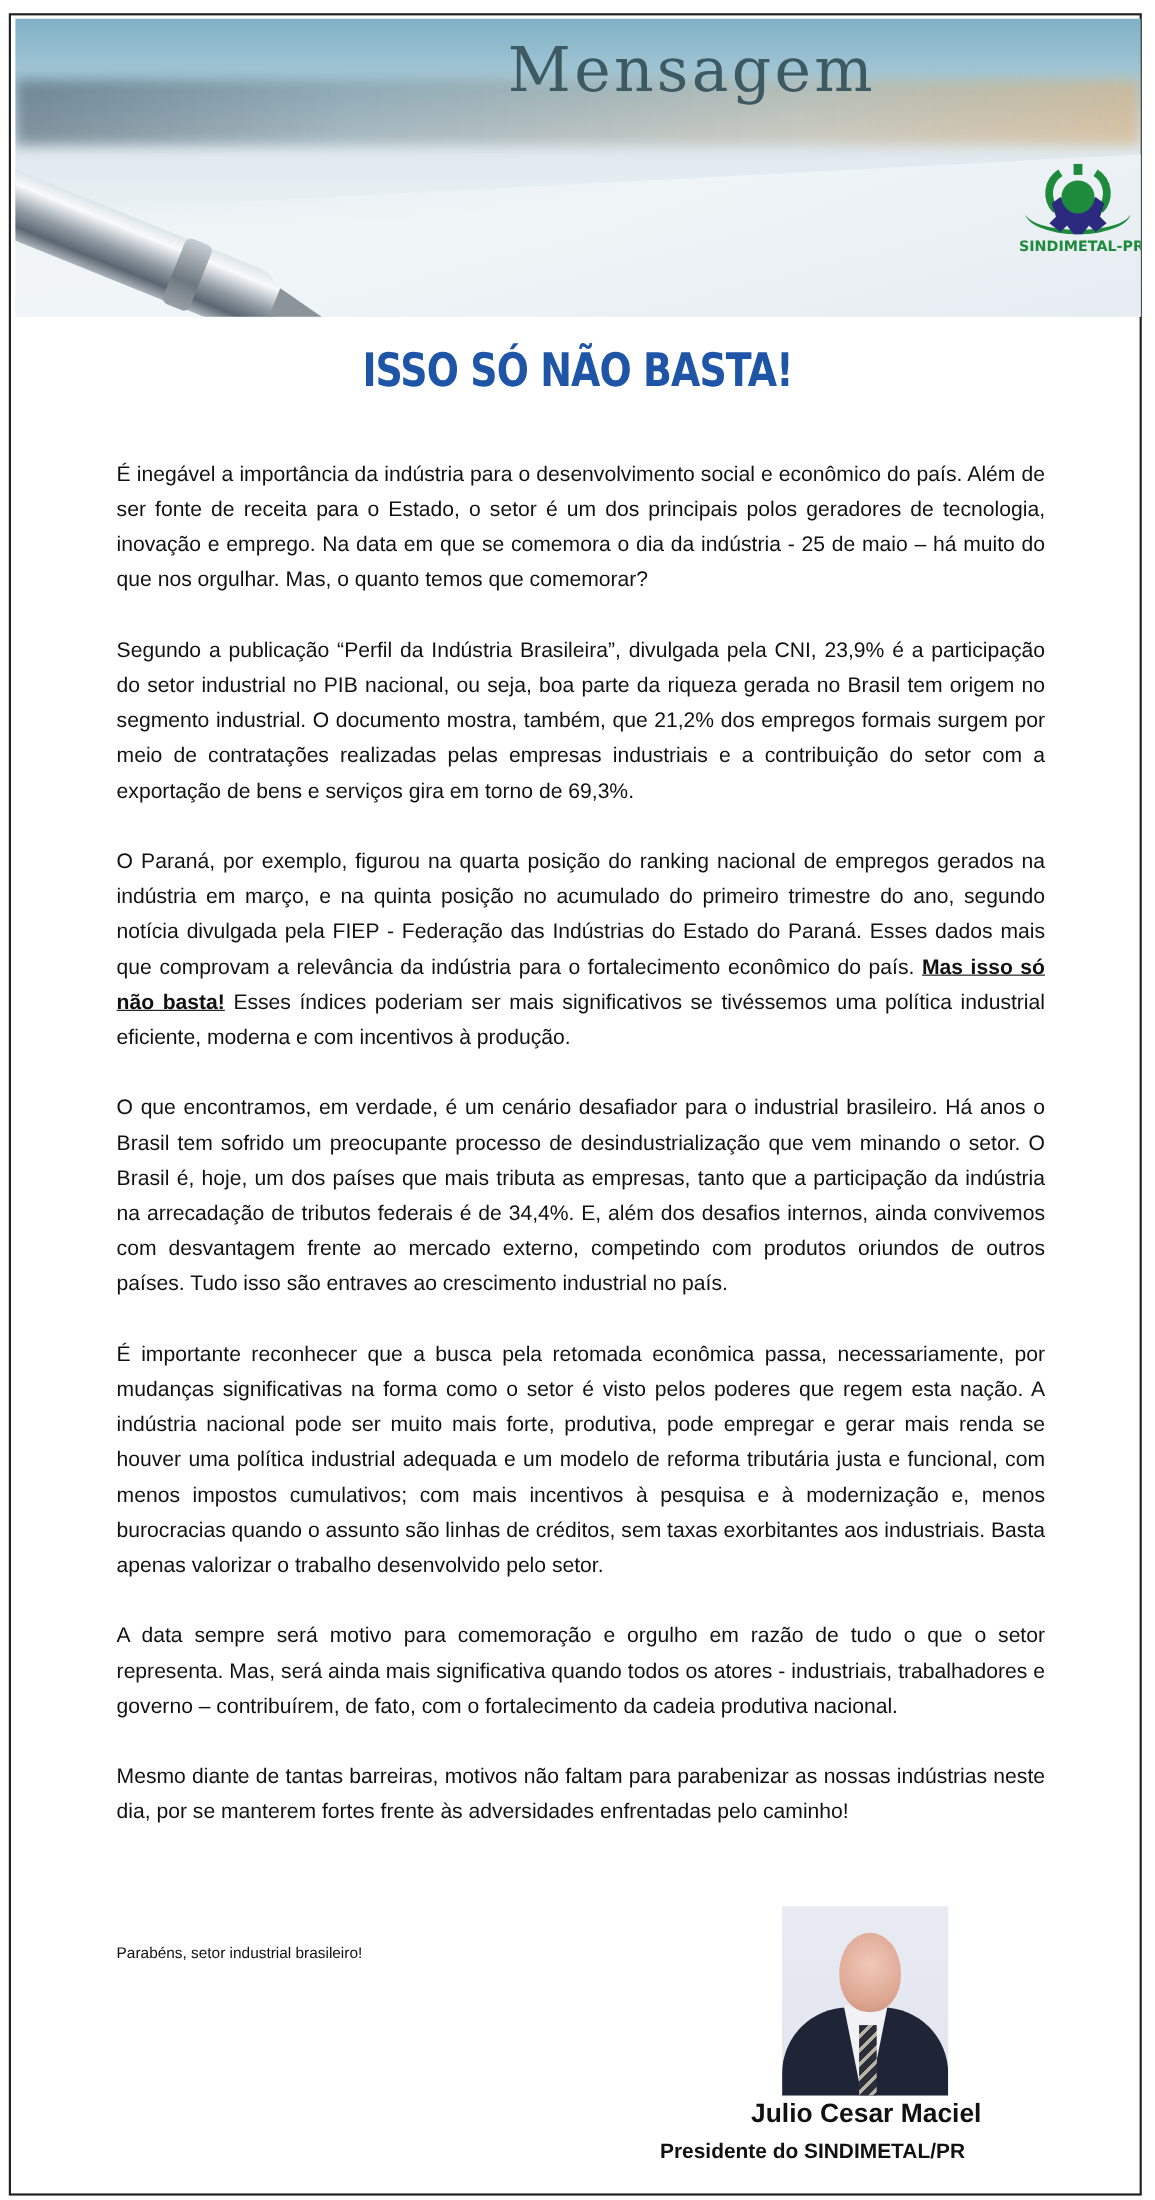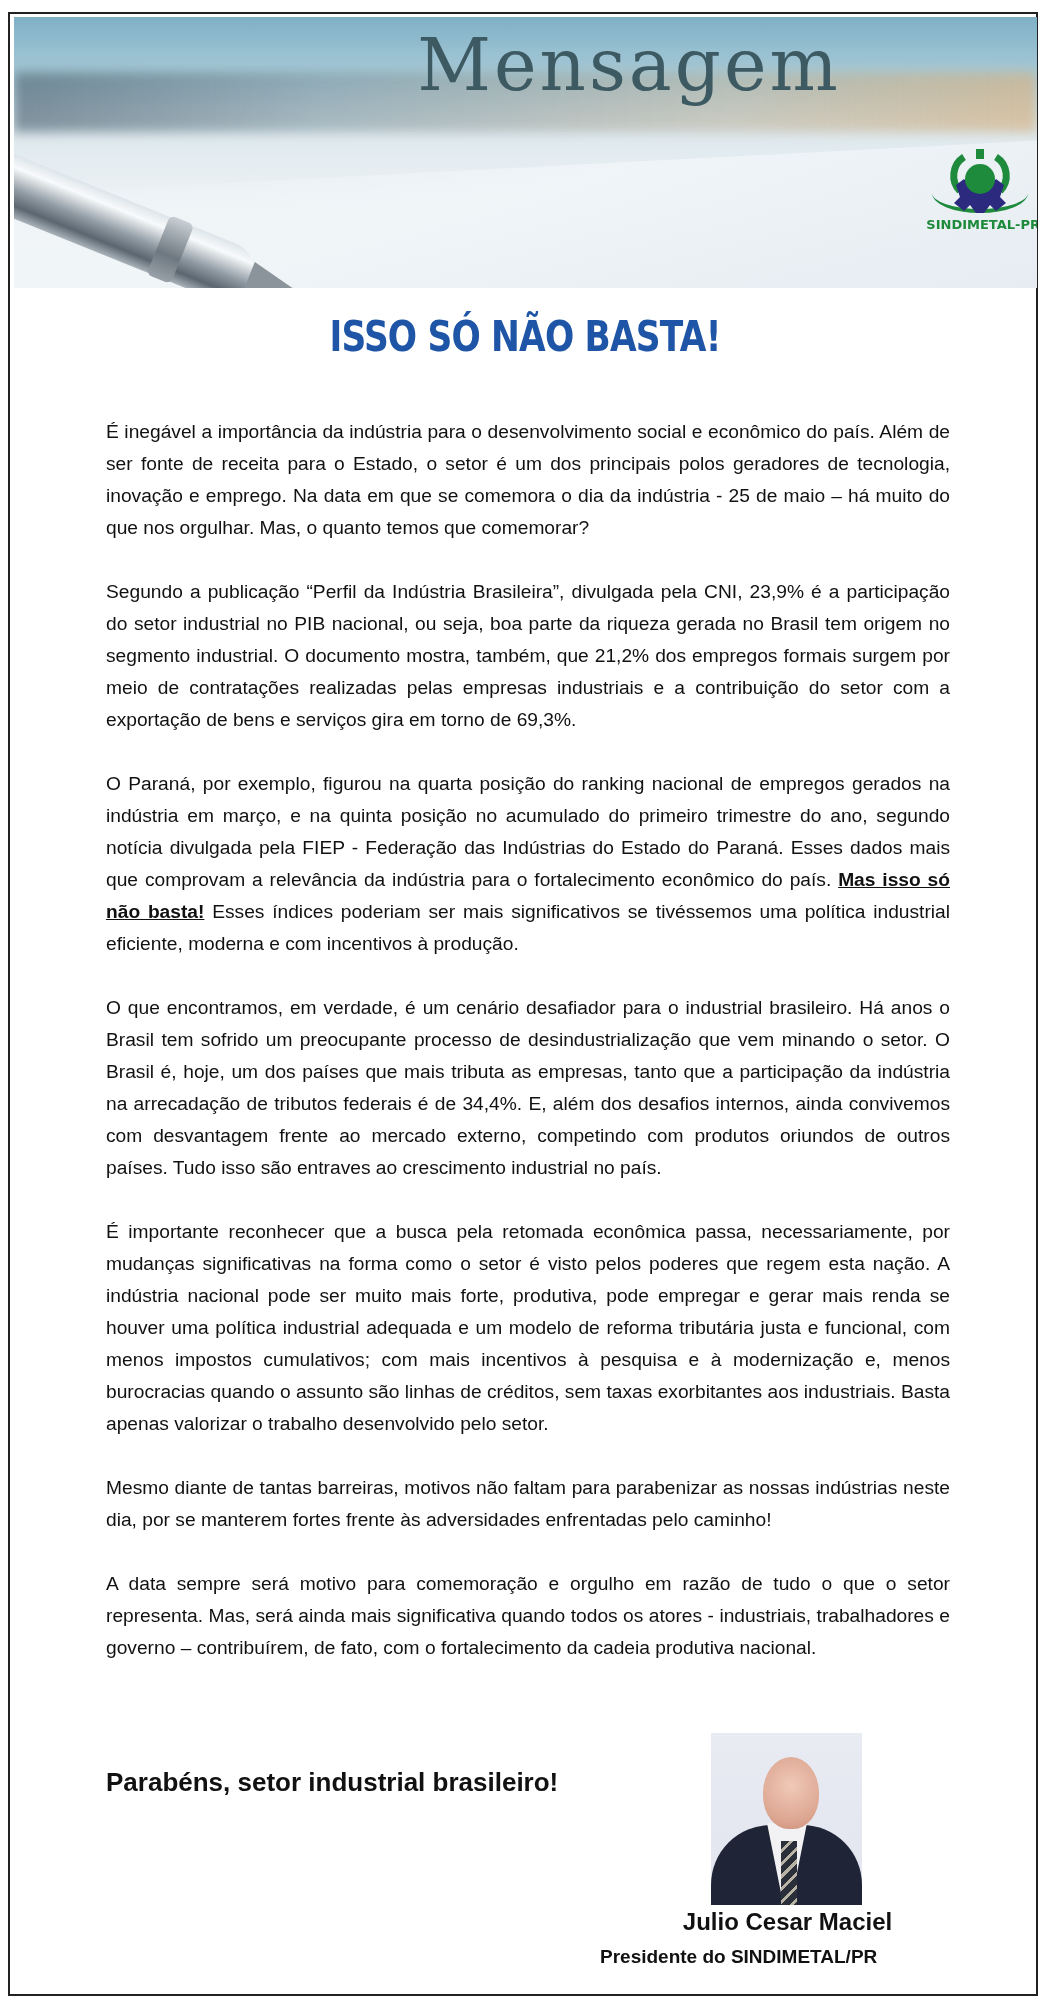--- a/index.html
+++ b/index.html
@@ -16,33 +16,33 @@
             background: linear-gradient(170deg, rgba(255,255,255,0.0) 0%, rgba(240,245,248,0.9) 30%, rgba(225,232,238,0.9) 100%); transform: rotate(-3deg); }
   .pen { position: absolute; left: -40px; top: 95px; width: 430px; height: 110px; transform: rotate(22deg); transform-origin: left center; }
   .pen .barrel { position: absolute; left: 0; top: 28px; width: 300px; height: 60px; border-radius: 28px;
             background: linear-gradient(180deg, #dde5ea 0%, #f8fafb 20%, #8f9aa3 55%, #5b6670 80%, #aab3ba 100%); }
   .pen .ring { position: absolute; left: 200px; top: 26px; width: 26px; height: 64px; border-radius: 6px;
             background: linear-gradient(180deg, #c9d0d5 0%, #6e7880 60%, #98a1a8 100%); }
   .pen .nib { position: absolute; left: 296px; top: 38px; width: 0; height: 0;
             border-top: 20px solid transparent; border-bottom: 20px solid transparent; border-left: 90px solid #8b949b; }
   .banner-title { position: absolute; left: 330px; top: 4px; width: 570px; text-align: center;
             font-family: "DejaVu Serif", serif; font-weight: normal; color: #3d5a63; letter-spacing: 3px; }
-  .banner-title .l1 { display: block; font-size: 72px; line-height: 88px; }
+  .banner-title .l1 { display: block; font-size: 56px; line-height: 88px; }
   .banner-title .l2 { display: block; font-size: 88px; line-height: 78px; }
   .banner-title .l3 { display: block; font-size: 88px; line-height: 90px; }
   .logo { position: absolute; left: 906px; top: 130px; width: 120px; height: 95px; }
   .logo-label { position: absolute; left: 0; top: 70px; width: 120px; text-align: right; font-size: 13px;
             font-weight: bold; color: #1d8a3c; font-family: "DejaVu Sans", sans-serif; }
   .headline { position: absolute; left: 0; top: 312px; width: 1050px; text-align: center;
             font-family: "DejaVu Sans", sans-serif; font-weight: bold; font-size: 42px; color: #1f55a6;
             letter-spacing: -1px; transform: scaleX(0.82); transform-origin: center; }
   .content { position: absolute; left: 106px; top: 416px; width: 844px; }
   .para { font-size: 19.2px; line-height: 32px; text-align: justify; margin: 0 0 32px 0; }
   .para .em { font-weight: bold; text-decoration: underline; }
-  .closing { position: absolute; left: 106px; top: 1767px; font-size: 26px; font-weight: bold; text-align: center; }
+  .closing { position: absolute; left: 106px; top: 1767px; font-size: 14px; font-weight: normal; text-align: center; }
   .photo { position: absolute; left: 711px; top: 1733px; width: 151px; height: 172px; overflow: hidden;
             background: linear-gradient(180deg, #e9ebf3 0%, #e2e5ef 100%); }
   .photo .head { position: absolute; left: 52px; top: 24px; width: 56px; height: 72px; border-radius: 50% 50% 46% 46%;
             background: radial-gradient(circle at 50% 40%, #f0c9b8 0%, #dca590 70%, #c98b78 100%); }
   .photo .body { position: absolute; left: 0; top: 92px; width: 151px; height: 90px;
             background: #1f2537; border-radius: 60px 60px 0 0; }
   .photo .shirt { position: absolute; left: 56px; top: 90px; width: 40px; height: 80px; background: #f2f2f4;
             clip-path: polygon(0 0, 100% 0, 60% 100%, 40% 100%); }
   .photo .tie { position: absolute; left: 70px; top: 108px; width: 16px; height: 64px;
             background: repeating-linear-gradient(135deg, #2b2f3a 0 6px, #b8b3a5 6px 9px); }
@@ -79,22 +79,22 @@
 </div>
 
 <div class="headline">ISSO SÓ NÃO BASTA!</div>
 
 <div class="content">
   <p class="para">É inegável a importância da indústria para o desenvolvimento social e econômico do país. Além de ser fonte de receita para o Estado, o setor é um dos principais polos geradores de tecnologia, inovação e emprego. Na data em que se comemora o dia da indústria - 25 de maio – há muito do que nos orgulhar. Mas, o quanto temos que comemorar?</p>
   <p class="para">Segundo a publicação “Perfil da Indústria Brasileira”, divulgada pela CNI, 23,9% é a participação do setor industrial no PIB nacional, ou seja, boa parte da riqueza gerada no Brasil tem origem no segmento industrial. O documento mostra, também, que 21,2% dos empregos formais surgem por meio de contratações realizadas pelas empresas industriais e a contribuição do setor com a exportação de bens e serviços gira em torno de 69,3%.</p>
   <p class="para"><span>O Paraná, por exemplo, figurou na quarta posição do ranking nacional de empregos gerados na indústria em março, e na quinta posição no acumulado do primeiro trimestre do ano, segundo notícia divulgada pela FIEP - Federação das Indústrias do Estado do Paraná. Esses dados mais que comprovam a relevância da indústria para o fortalecimento econômico do país. </span><span class="em">Mas isso só não basta!</span><span> Esses índices poderiam ser mais significativos se tivéssemos uma política industrial eficiente, moderna e com incentivos à produção.</span></p>
   <p class="para">O que encontramos, em verdade, é um cenário desafiador para o industrial brasileiro. Há anos o Brasil tem sofrido um preocupante processo de desindustrialização que vem minando o setor. O Brasil é, hoje, um dos países que mais tributa as empresas, tanto que a participação da indústria na arrecadação de tributos federais é de 34,4%. E, além dos desafios internos, ainda convivemos com desvantagem frente ao mercado externo, competindo com produtos oriundos de outros países. Tudo isso são entraves ao crescimento industrial no país.</p>
   <p class="para">É importante reconhecer que a busca pela retomada econômica passa, necessariamente, por mudanças significativas na forma como o setor é visto pelos poderes que regem esta nação. A indústria nacional pode ser muito mais forte, produtiva, pode empregar e gerar mais renda se houver uma política industrial adequada e um modelo de reforma tributária justa e funcional, com menos impostos cumulativos; com mais incentivos à pesquisa e à modernização e, menos burocracias quando o assunto são linhas de créditos, sem taxas exorbitantes aos industriais. Basta apenas valorizar o trabalho desenvolvido pelo setor.</p>
+  <p class="para">A data sempre será motivo para comemoração e orgulho em razão de tudo o que o setor representa. Mas, será ainda mais significativa quando todos os atores - industriais, trabalhadores e governo – contribuírem, de fato, com o fortalecimento da cadeia produtiva nacional.</p>
   <p class="para">Mesmo diante de tantas barreiras, motivos não faltam para parabenizar as nossas indústrias neste dia, por se manterem fortes frente às adversidades enfrentadas pelo caminho!</p>
-  <p class="para">A data sempre será motivo para comemoração e orgulho em razão de tudo o que o setor representa. Mas, será ainda mais significativa quando todos os atores - industriais, trabalhadores e governo – contribuírem, de fato, com o fortalecimento da cadeia produtiva nacional.</p>
 </div>
 
 <div class="closing">Parabéns, setor industrial brasileiro!</div>
 
 <div class="photo">
   <div class="body"></div>
   <div class="shirt"></div>
   <div class="tie"></div>
   <div class="head"></div>
 </div>

